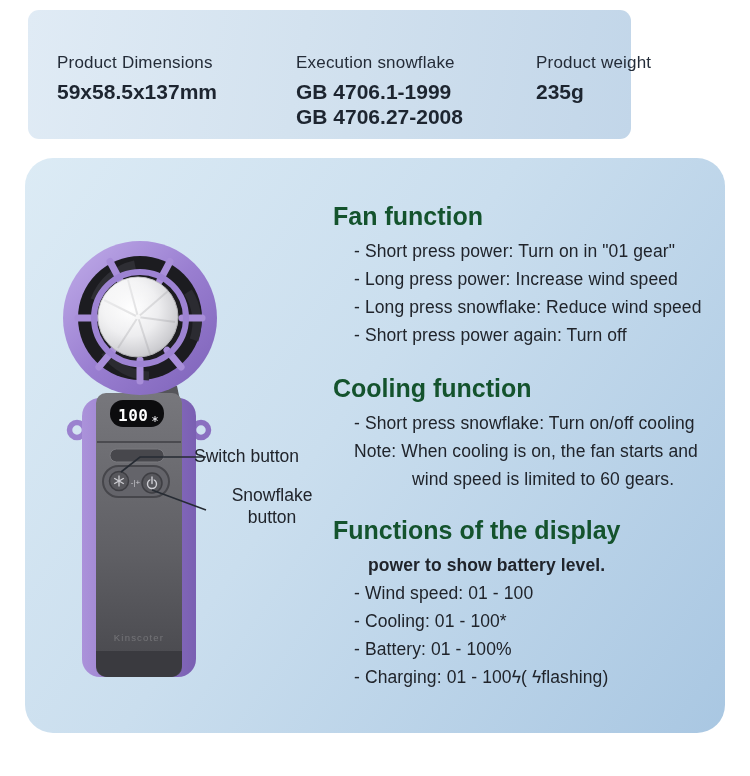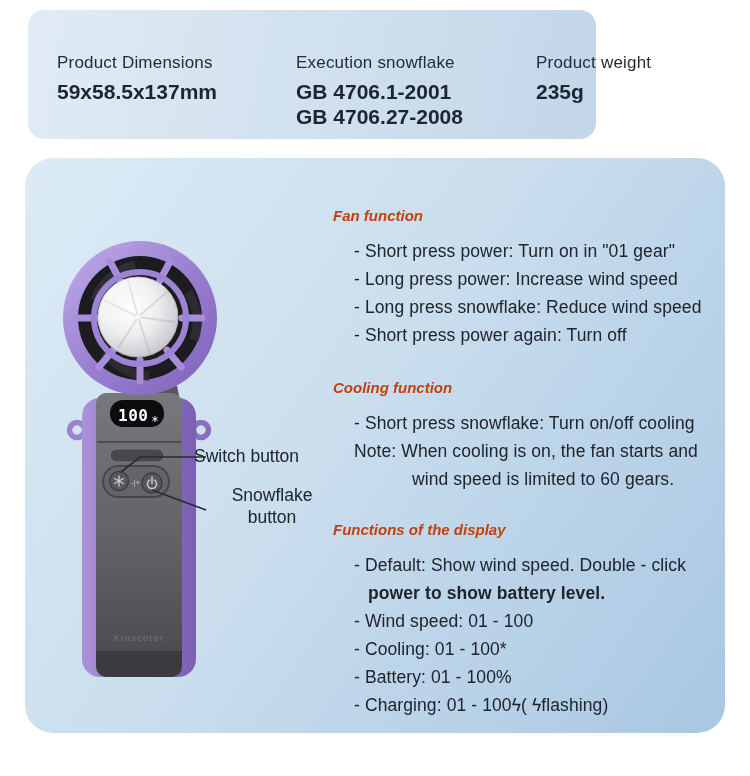--- a/index.html
+++ b/index.html
@@ -6,58 +6,59 @@
   body{
     width:750px;height:776px;position:relative;overflow:hidden;
     background:#ffffff;
     font-family:"Liberation Sans", sans-serif;
     color:#20242b;
     -webkit-font-smoothing:antialiased;
   }
   
   .spec-card{
     position:absolute;left:28px;top:10px;width:568px;height:129px;
-    border-radius:16px;
+    border-radius:11px;
     background:linear-gradient(100deg,#e0ebf5 0%,#d3e2ef 45%,#c2d6e9 100%);
+    padding-left:35px;
   }
   .spec-col{position:absolute;top:0;height:100%;}
   .spec-col .lbl{position:absolute;top:43px;left:0;font-size:17px;letter-spacing:.2px;color:#242c38;white-space:nowrap;}
   .spec-col .val{position:absolute;top:69px;left:0;font-size:21px;font-weight:700;line-height:25px;color:#1d2530;white-space:nowrap;}
   .col-1{left:29px;} .col-2{left:268px;} .col-3{left:508px;}
   
   .main-panel{
     position:absolute;left:25px;top:158px;width:700px;height:575px;
     border-radius:28px;
     background:linear-gradient(125deg,#dcebf5 0%,#cadeee 45%,#a9c7e2 100%);
   }
   .device-svg{position:absolute;left:25px;top:158px;width:340px;height:575px;}
   
   .ann{position:absolute;font-size:17.5px;color:#20242b;white-space:nowrap;}
   .ann-switch{left:194px;top:446px;}
   .ann-snow{left:212px;top:485px;line-height:21.5px;white-space:normal;width:120px;text-align:center;}
   
   .section{position:absolute;left:333px;width:388px;}
   .sec-fan{top:203px;} .sec-cool{top:375px;} .sec-disp{top:517px;}
-  .section h3{margin:0 0 8px 0;font-size:15px;line-height:26px;font-weight:700;color:#c2410c;font-style:italic;}
+  .section h3{margin:0 0 8px 0;font-size:25px;line-height:26px;font-weight:700;color:#14532d;}
   .section .line{font-size:17.5px;line-height:28px;letter-spacing:.1px;color:#20242b;margin-left:21px;}
   .indent{padding-left:14px;font-weight:bold;}
   .note-indent{padding-left:58px;}
 </style>
 </head>
 <body>
 
 <div class="spec-card">
   <div class="spec-col col-1">
     <div class="lbl">Product Dimensions</div>
     <div class="val">59x58.5x137mm</div>
   </div>
   <div class="spec-col col-2">
     <div class="lbl">Execution snowflake</div>
     <div class="val">
-      <div>GB 4706.1-2001</div>
+      <div>GB 4706.1-1999</div>
       <div>GB 4706.27-2008</div>
     </div>
   </div>
   <div class="spec-col col-3">
     <div class="lbl">Product weight</div>
     <div class="val">235g</div>
   </div>
 </div>
 
 <div class="main-panel"></div>
@@ -179,19 +180,18 @@
 
 <div class="section sec-cool">
   <h3>Cooling function</h3>
   <div class="line">- Short press snowflake: Turn on/off cooling</div>
   <div class="line">Note: When cooling is on, the fan starts and</div>
   <div class="line note-indent">wind speed is limited to 60 gears.</div>
 </div>
 
 <div class="section sec-disp">
   <h3>Functions of the display</h3>
-  <div class="line">- Default: Show wind speed. Double - click</div>
   <div class="line indent">power to show battery level.</div>
   <div class="line">- Wind speed: 01 - 100</div>
   <div class="line">- Cooling: 01 - 100*</div>
   <div class="line">- Battery: 01 - 100%</div>
   <div class="line">- Charging: 01 - 100ϟ( ϟflashing)</div>
 </div>
 
 </body></html>

